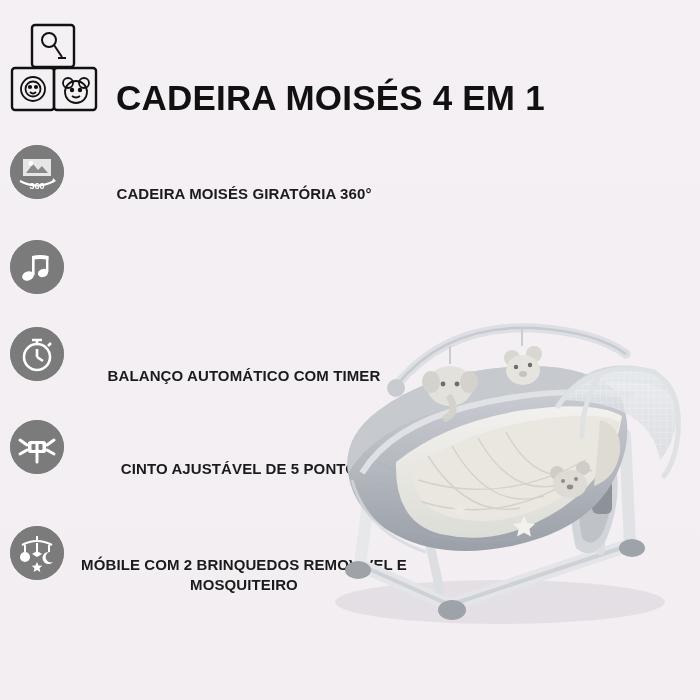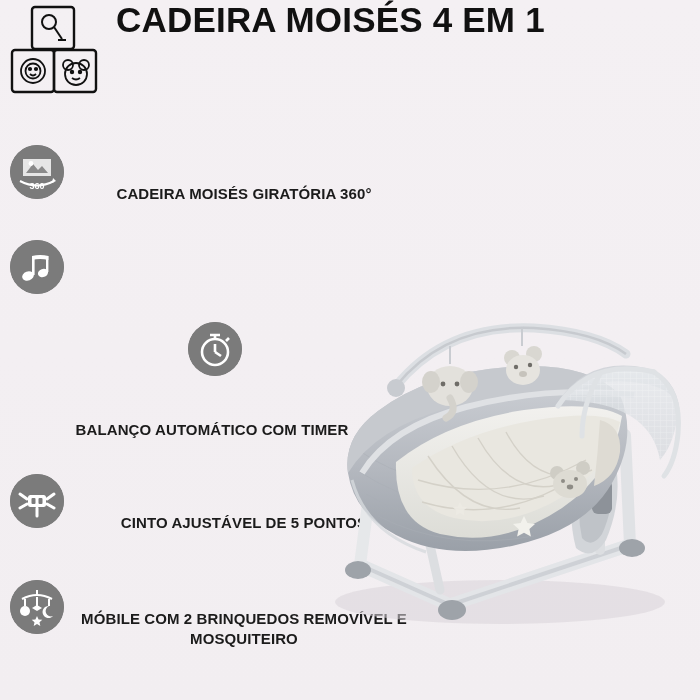--- a/index.html
+++ b/index.html
@@ -22,21 +22,21 @@
   }
 
   
   .header {
     position: absolute;
     top: 0;
     left: 0;
     width: 700px;
     height: 118px;
     display: flex;
-    align-items: flex-start;
+    align-items: flex-end;
   }
   .logo {
     width: 92px;
     height: 96px;
     margin-left: 8px;
     margin-top: 4px;
     flex: 0 0 auto;
     position: relative;
   }
   .title {
@@ -83,21 +83,21 @@
     color: #1b1b1b;
     line-height: 1.35;
     padding: 0 6px 0 10px;
     letter-spacing: 0.1px;
     margin-top: 44px;
   }
 
   
   .feature.f1 { margin-bottom: 34px; }
   .feature.f2 { margin-bottom: 26px; }
-  .feature.f3 { margin-bottom: 28px; flex-direction: column; }
+  .feature.f3 { margin-bottom: 28px; }
   .feature.f4 { margin-bottom: 32px; }
 
   
   .product {
     position: absolute;
     right: 0;
     top: 150px;
     width: 400px;
     height: 500px;
   }

